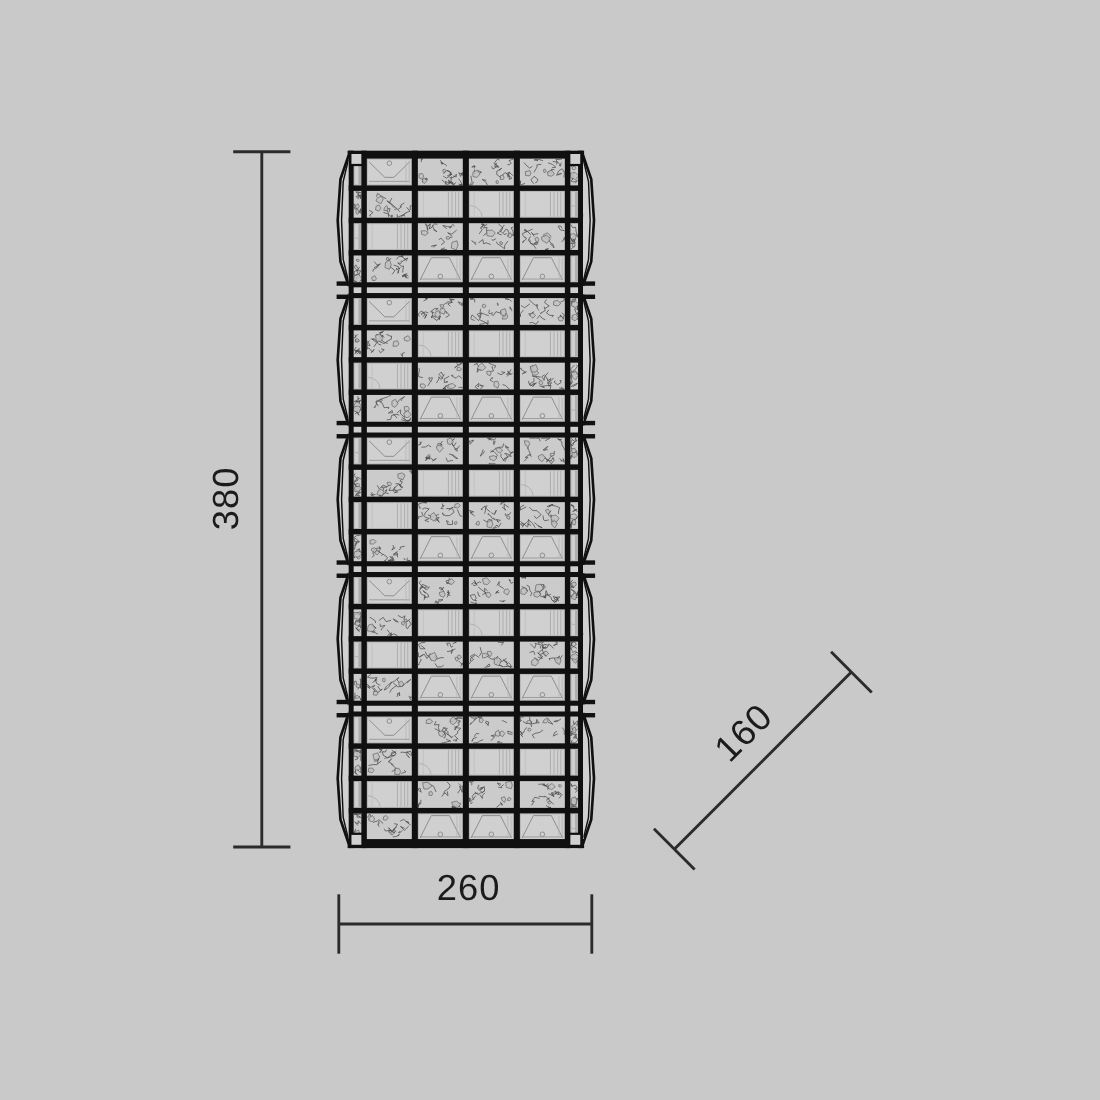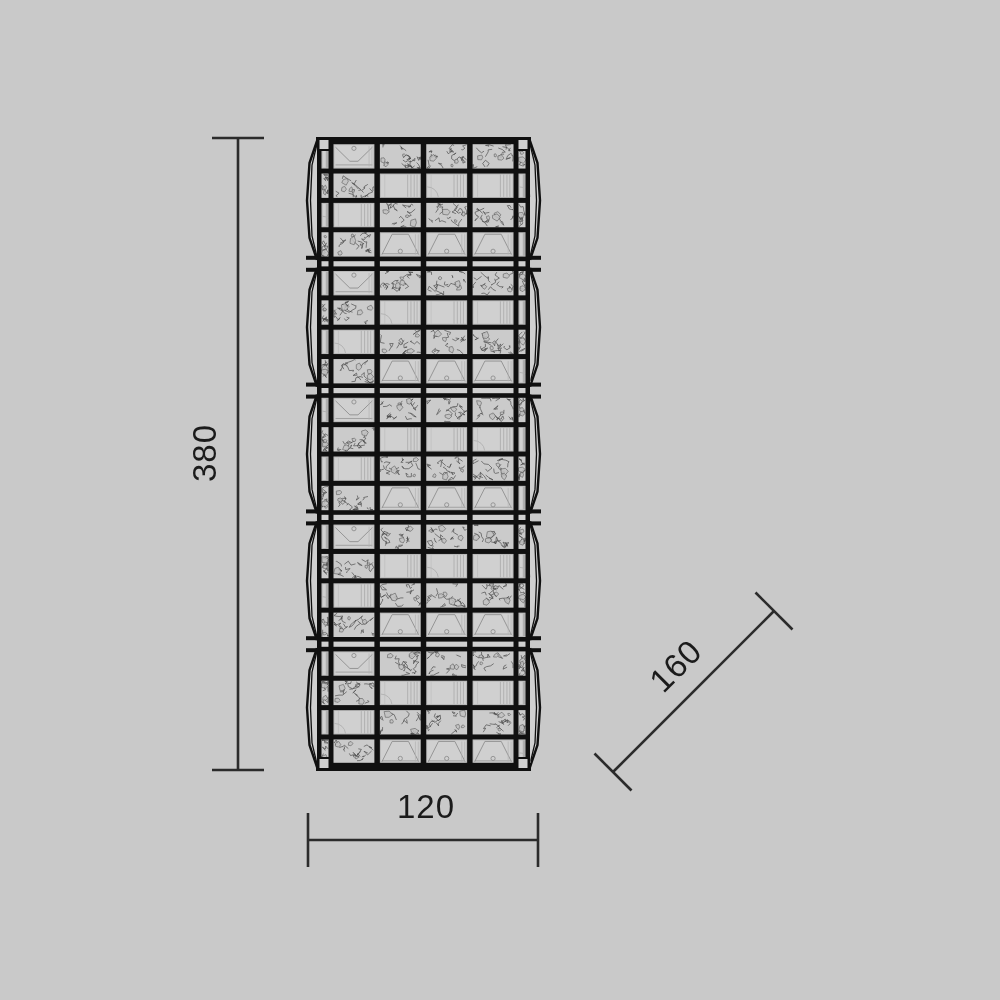--- a/index.html
+++ b/index.html
@@ -1250,15 +1250,15 @@
         <line stroke="#2b2b2b" stroke-width="2.6" stroke-linecap="butt" x1="212" y1="770" x2="264" y2="770"></line>
         <line stroke="#2b2b2b" stroke-width="2.6" stroke-linecap="butt" x1="308" y1="840" x2="538" y2="840"></line>
         <line stroke="#2b2b2b" stroke-width="2.6" stroke-linecap="butt" x1="308" y1="813" x2="308" y2="867"></line>
         <line stroke="#2b2b2b" stroke-width="2.6" stroke-linecap="butt" x1="538" y1="813" x2="538" y2="867"></line>
         <line stroke="#2b2b2b" stroke-width="2.6" stroke-linecap="butt" x1="613" y1="772" x2="774" y2="611"></line>
         <line stroke="#2b2b2b" stroke-width="2.6" stroke-linecap="butt" x1="594.5" y1="753.5" x2="631.5" y2="790.5"></line>
         <line stroke="#2b2b2b" stroke-width="2.6" stroke-linecap="butt" x1="755.5" y1="592.5" x2="792.5" y2="629.5"></line>
       </g>
   </svg>
   <div class="dim-label" id="lab-h" style="color: rgb(27, 27, 27);">380</div>
-  <div class="dim-label" id="lab-w" style="color: rgb(27, 27, 27);">120</div>
+  <div class="dim-label" id="lab-w" style="color: rgb(27, 27, 27);">260</div>
   <div class="dim-label" id="lab-d" style="color: rgb(27, 27, 27);">160</div>
 </div>
 
 </body></html>

